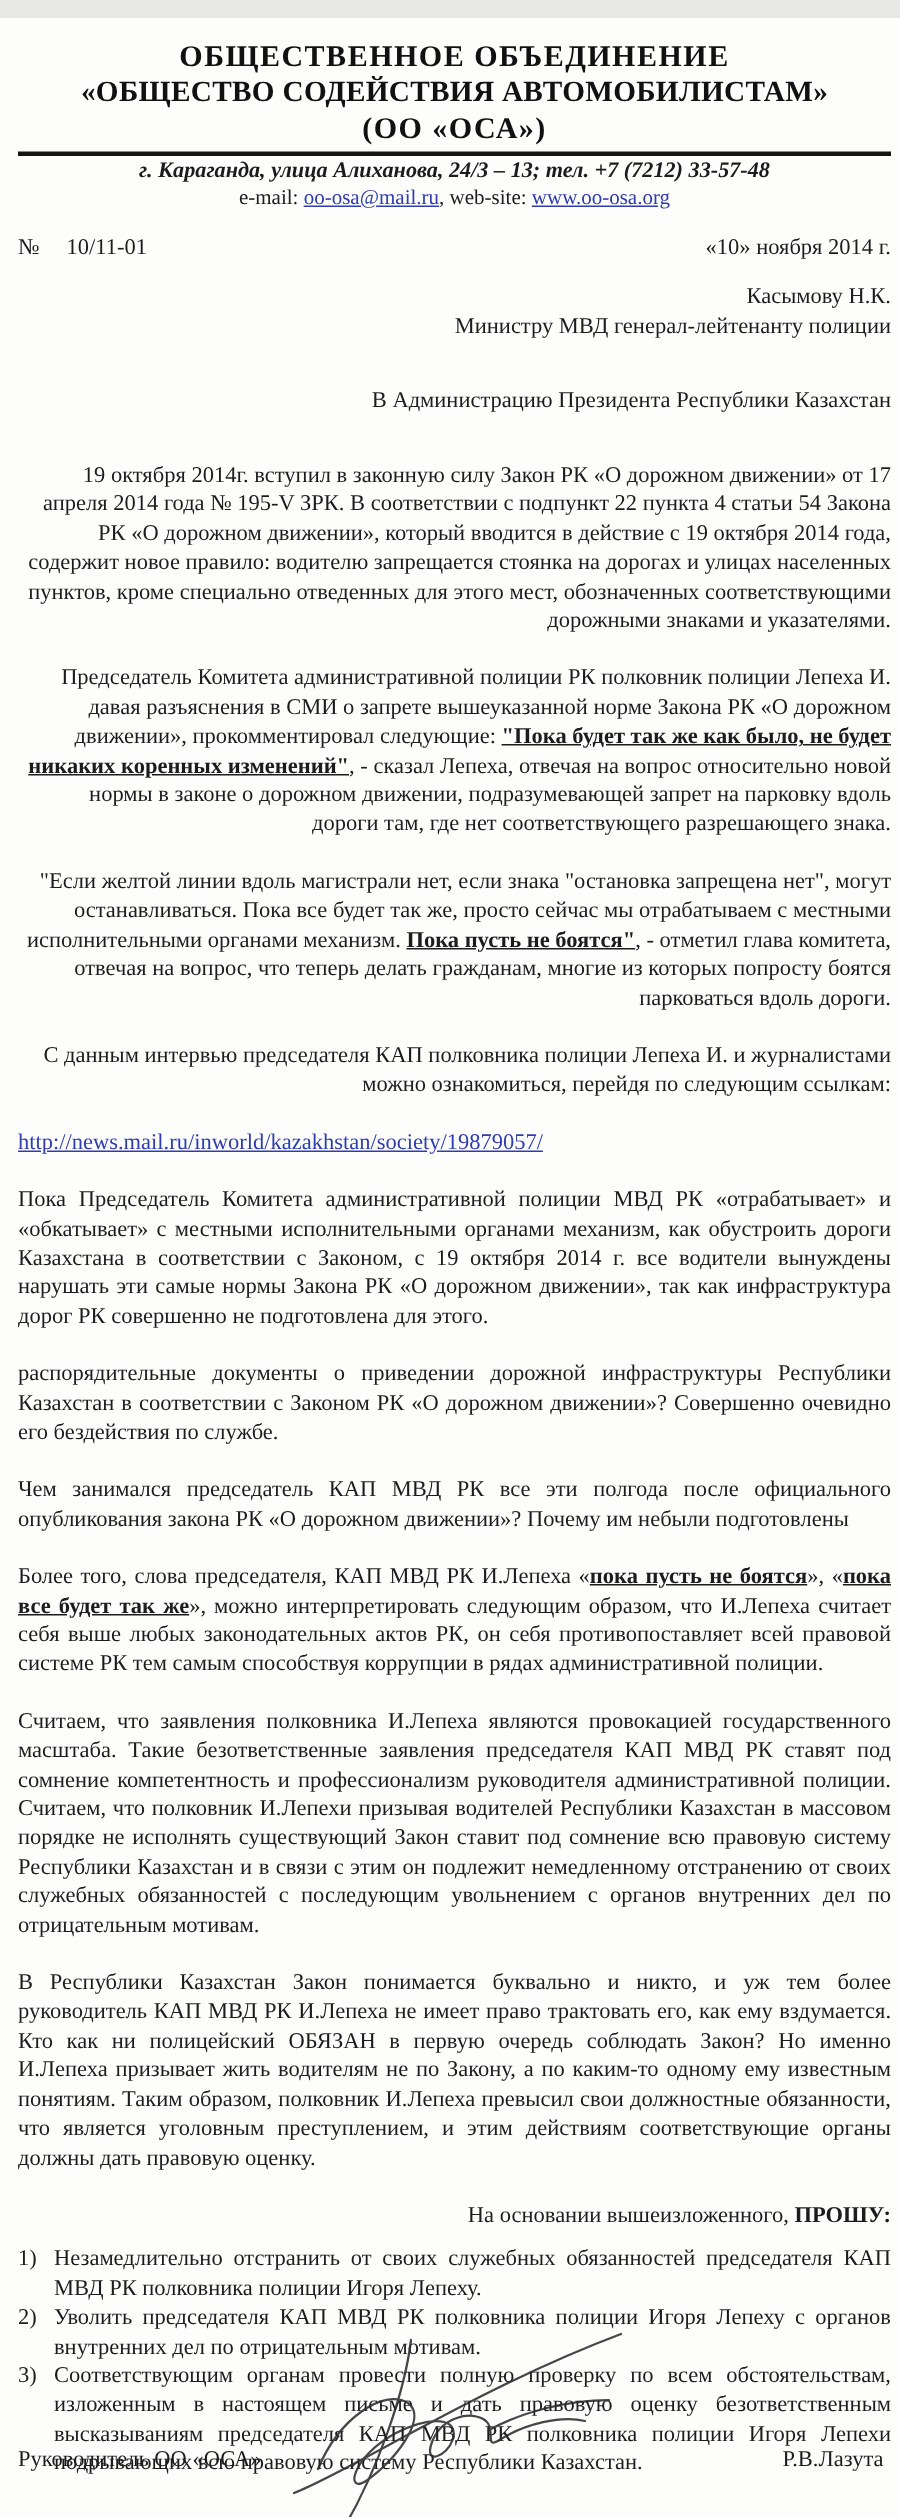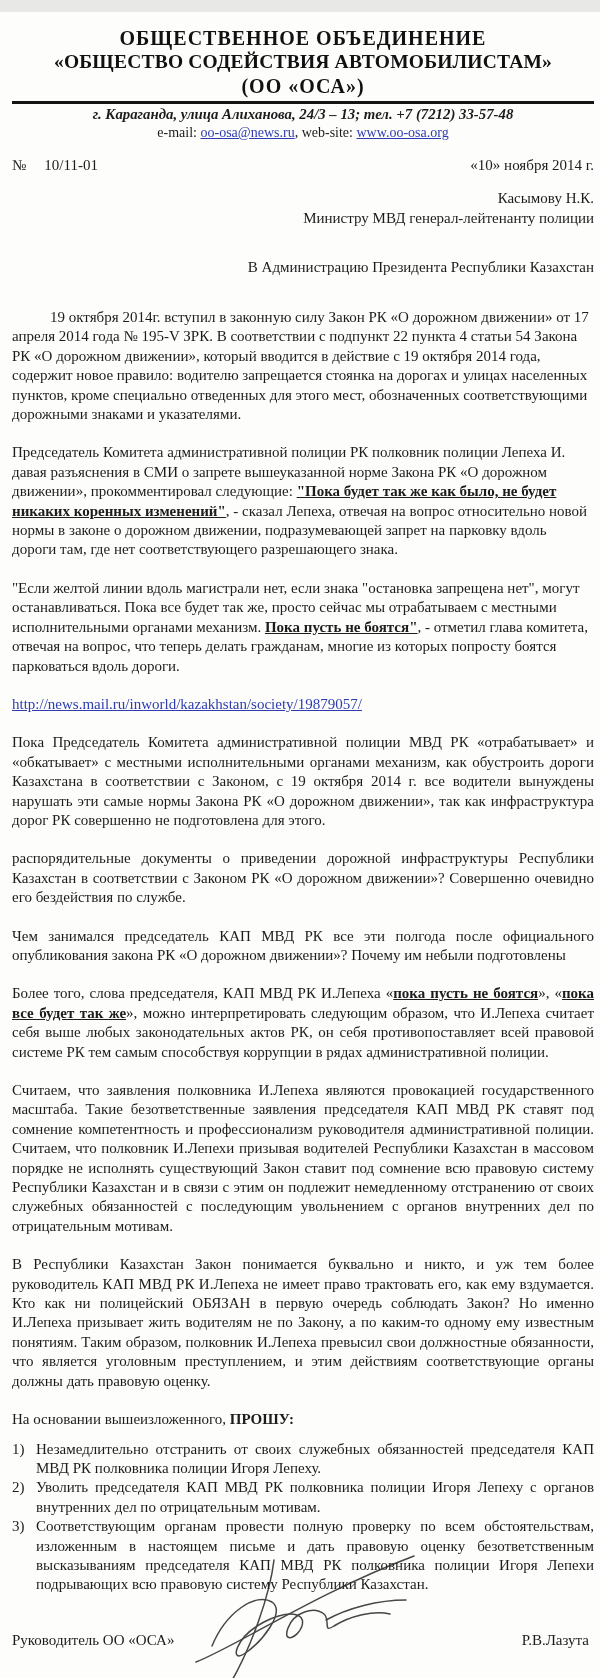--- a/index.html
+++ b/index.html
@@ -42,21 +42,21 @@
   .ref-row{
     display:flex; justify-content:space-between;
     font-size:15px; margin-top:15px; line-height:18px;
   }
   .ref-left .num-label{ margin-right:18px; }
   
   .addressee{ text-align:right; font-size:15px; line-height:20px; margin-top:14px; }
   .addressee-admin{ text-align:right; font-size:15px; line-height:20px; margin-top:29px; }
   
   .body-text{ font-size:15px; line-height:19.4px; }
-  p.para{ margin:19px 0 0 0; }
+  p.para{ margin:19px 0 0 0;text-align:right; }
   p.indent{ text-indent:38px; }
   p.just{ text-align:justify; }
   .bu{ font-weight:bold; text-decoration:underline; }
   .b{ font-weight:bold; }
   .url{ display:block; margin:19px 0 0 0; overflow-wrap:anywhere; }
   
   .req-list{ margin:10px 0 0 0; }
   .req-item{
     position:relative; padding-left:24px; text-align:justify; margin:0;
   }
@@ -77,21 +77,21 @@
 <div class="page">
 
   <div class="org-title">
     <div class="org-line1">ОБЩЕСТВЕННОЕ ОБЪЕДИНЕНИЕ</div>
     <div class="org-line2">«ОБЩЕСТВО СОДЕЙСТВИЯ АВТОМОБИЛИСТАМ»</div>
     <div class="org-line3">(ОО «ОСА»)</div>
   </div>
   <hr class="head-rule">
   <div class="addr-line">г. Караганда, улица Алиханова, 24/3 – 13; тел. +7 (7212) 33-57-48</div>
   <div class="contact-line">
-    <span>e-mail: </span><span class="link">oo-osa@news.ru</span><span>, </span><span>web-site: </span><span class="link">www.oo-osa.org</span>
+    <span>e-mail: </span><span class="link">oo-osa@mail.ru</span><span>, </span><span>web-site: </span><span class="link">www.oo-osa.org</span>
   </div>
 
   <div class="ref-row">
     <div class="ref-left">
       <span class="num-label">№</span><span>10/11-01</span>
     </div>
     <div class="ref-right">«10» ноября 2014 г.</div>
   </div>
 
   <div class="addressee">
@@ -101,20 +101,21 @@
   <div class="addressee-admin">В Администрацию Президента Республики Казахстан</div>
 
   <div class="body-text" style="margin-top:31px;">
 
     <p class="para indent" style="margin-top:0;">19 октября 2014г. вступил в законную силу Закон РК «О дорожном движении» от 17 апреля 2014 года № 195-V ЗРК. В соответствии с  подпункт 22 пункта 4 статьи 54 Закона РК «О дорожном движении», который вводится в действие с 19 октября 2014 года, содержит новое правило: водителю запрещается стоянка на дорогах и улицах населенных пунктов, кроме специально отведенных для этого мест, обозначенных соответствующими дорожными знаками и указателями.</p>
 
     <p class="para"><span>Председатель Комитета административной полиции РК полковник полиции Лепеха И. давая разъяснения в СМИ о запрете вышеуказанной  норме Закона РК «О дорожном движении», прокомментировал следующие: </span><span class="bu">"Пока будет так же как было, не будет никаких коренных изменений"</span><span>, - сказал Лепеха, отвечая на вопрос относительно новой нормы в законе о дорожном движении, подразумевающей запрет на парковку вдоль дороги там, где нет соответствующего разрешающего знака.</span></p>
 
     <p class="para"><span>"Если желтой линии вдоль магистрали нет, если знака "остановка запрещена нет", могут останавливаться. Пока все будет так же, просто сейчас мы отрабатываем с местными исполнительными органами механизм. </span><span class="bu">Пока пусть не боятся"</span><span>, - отметил глава комитета, отвечая на вопрос, что теперь делать гражданам, многие из которых попросту боятся парковаться вдоль дороги.</span></p>
 
+    <p class="para">С  данным интервью председателя КАП полковника полиции Лепеха И. и журналистами можно ознакомиться, перейдя по следующим ссылкам:</p>
 
     <span class="url link">http://news.mail.ru/inworld/kazakhstan/society/19879057/</span>
 
     <p class="para just">Пока Председатель Комитета административной полиции МВД РК «отрабатывает» и «обкатывает» с местными исполнительными органами механизм, как обустроить дороги Казахстана в соответствии с Законом, с 19 октября 2014 г. все водители вынуждены нарушать эти самые нормы Закона РК «О дорожном движении», так как инфраструктура дорог РК совершенно не подготовлена для этого.</p>
 
     <p class="para just">распорядительные документы о приведении дорожной инфраструктуры Республики Казахстан в соответствии с Законом РК «О дорожном движении»? Совершенно очевидно его бездействия по службе.</p>
 
     <p class="para just">Чем занимался председатель КАП МВД РК все эти полгода после официального опубликования закона РК «О дорожном движении»? Почему им небыли подготовлены</p>
 
     <p class="para just"><span>Более того, слова председателя, КАП МВД РК И.Лепеха «</span><span class="bu">пока пусть не боятся</span><span>», «</span><span class="bu">пока все будет так же</span><span>», можно интерпретировать следующим образом, что И.Лепеха считает себя выше любых законодательных актов РК, он себя противопоставляет всей правовой системе РК тем самым способствуя коррупции в рядах административной полиции.</span></p>

